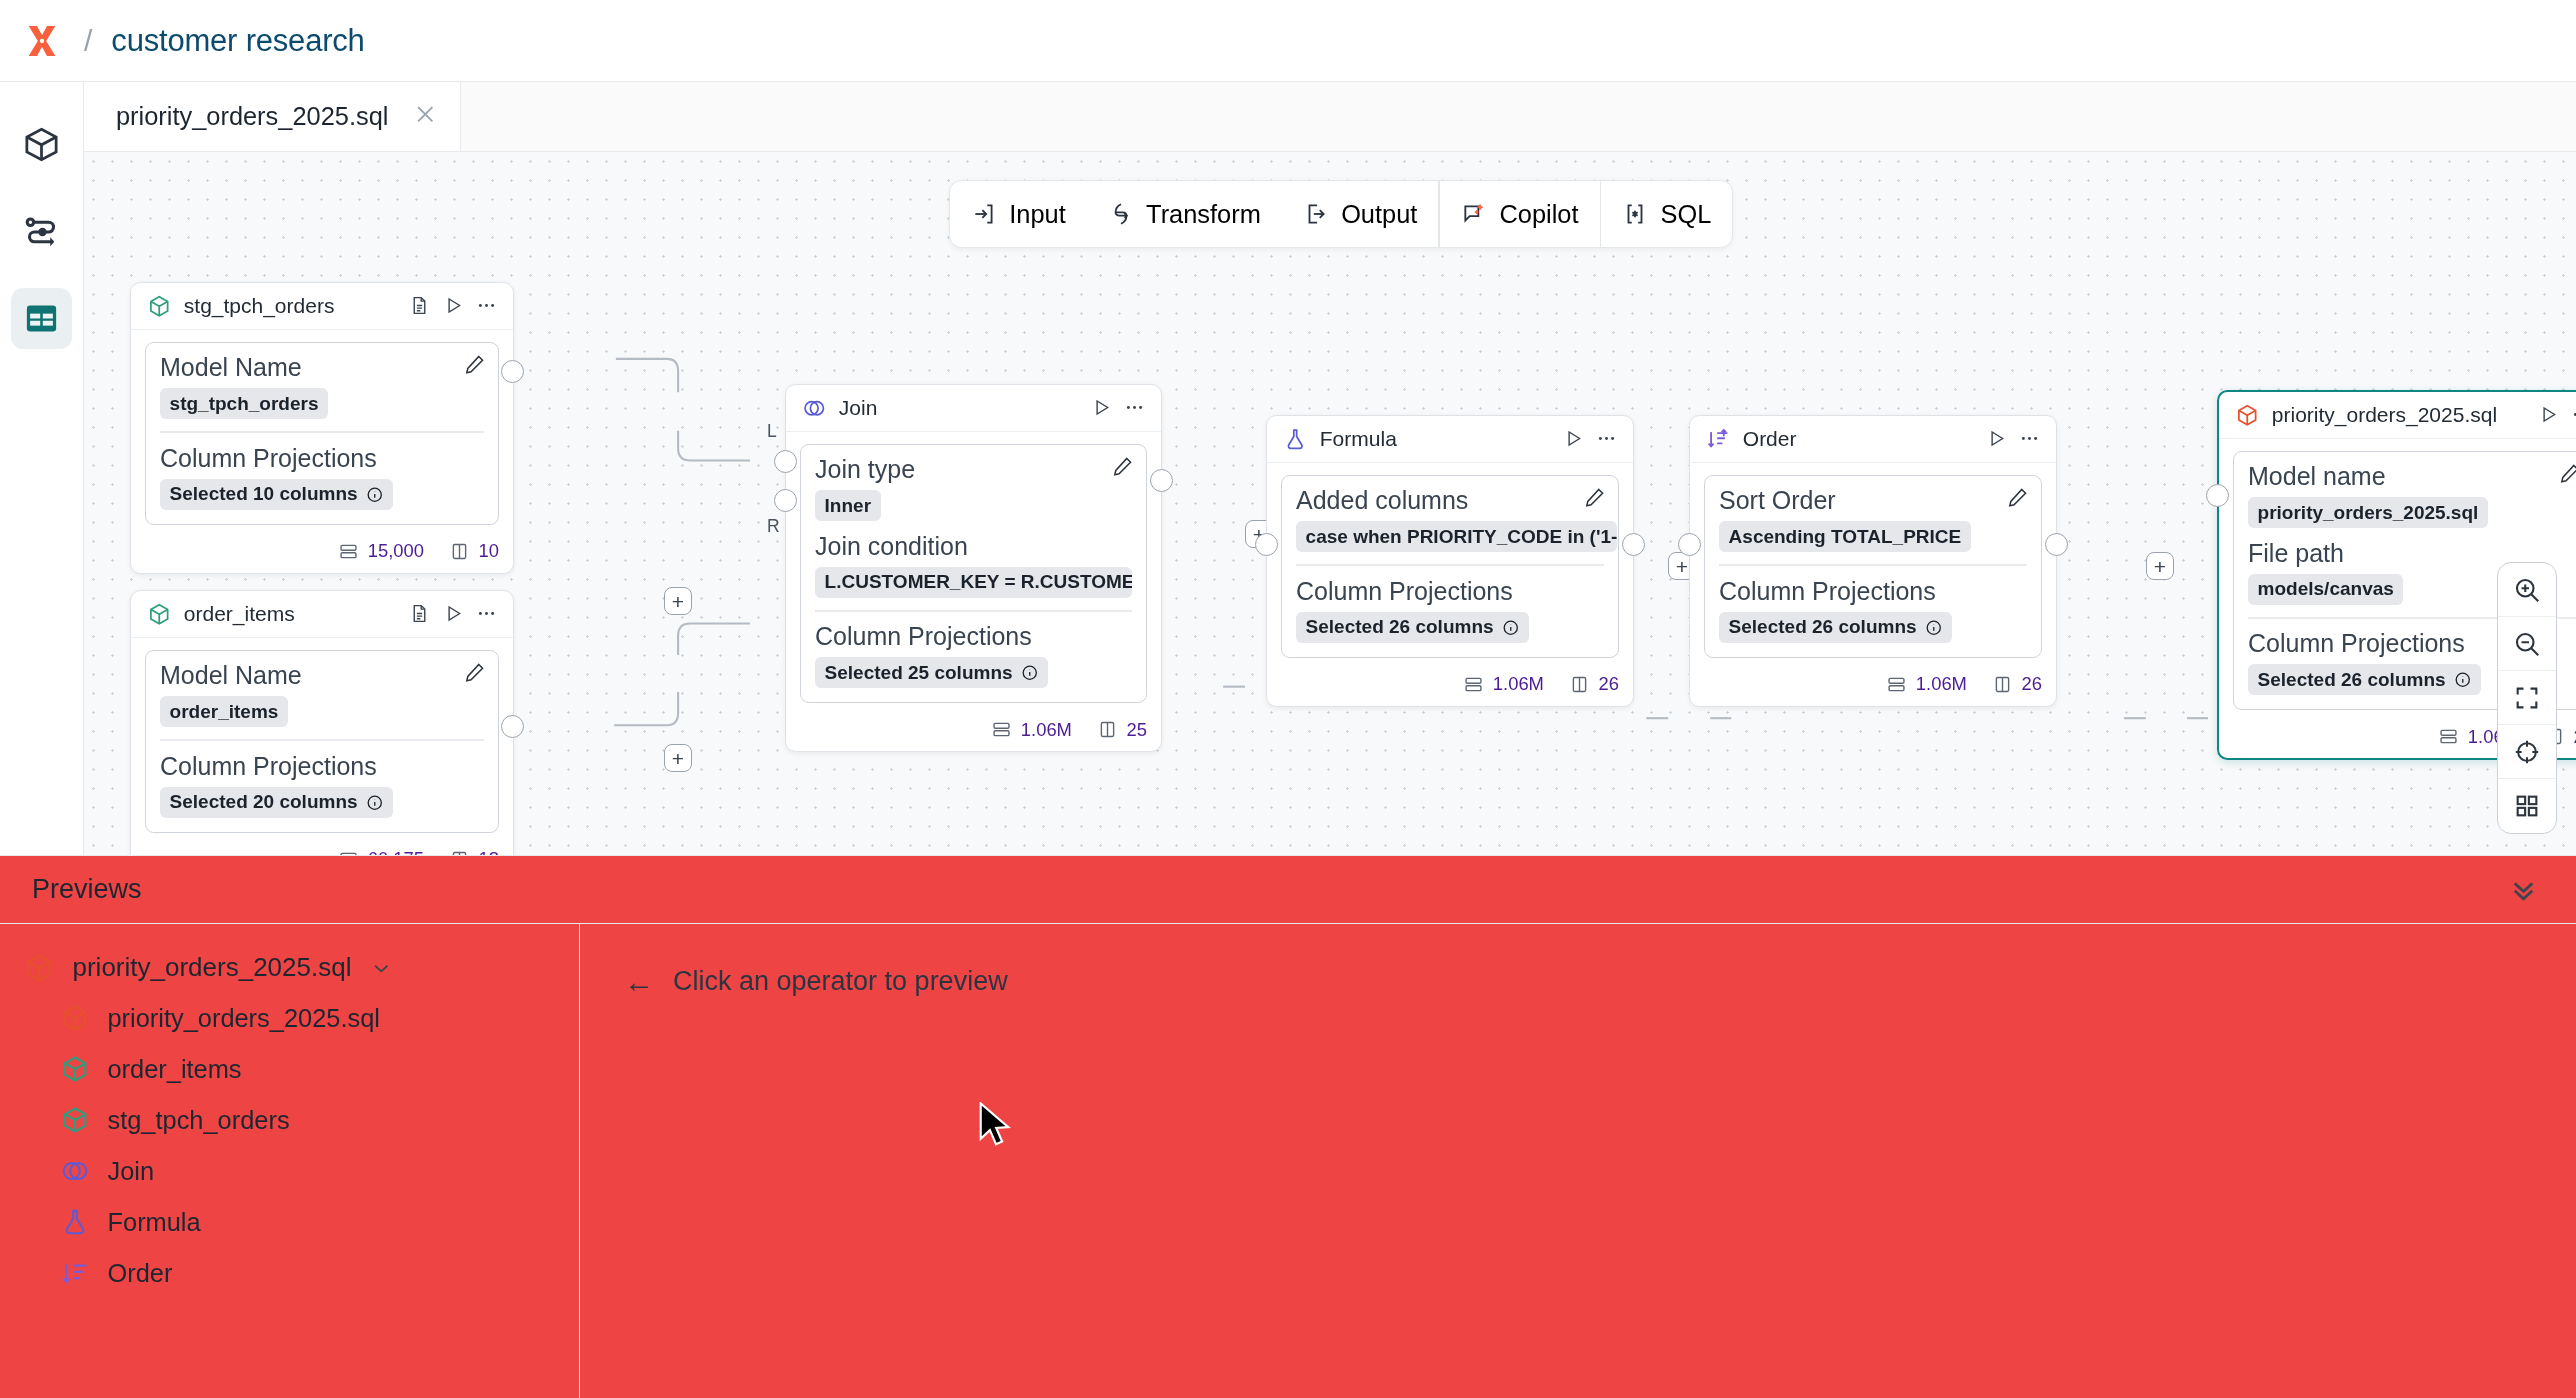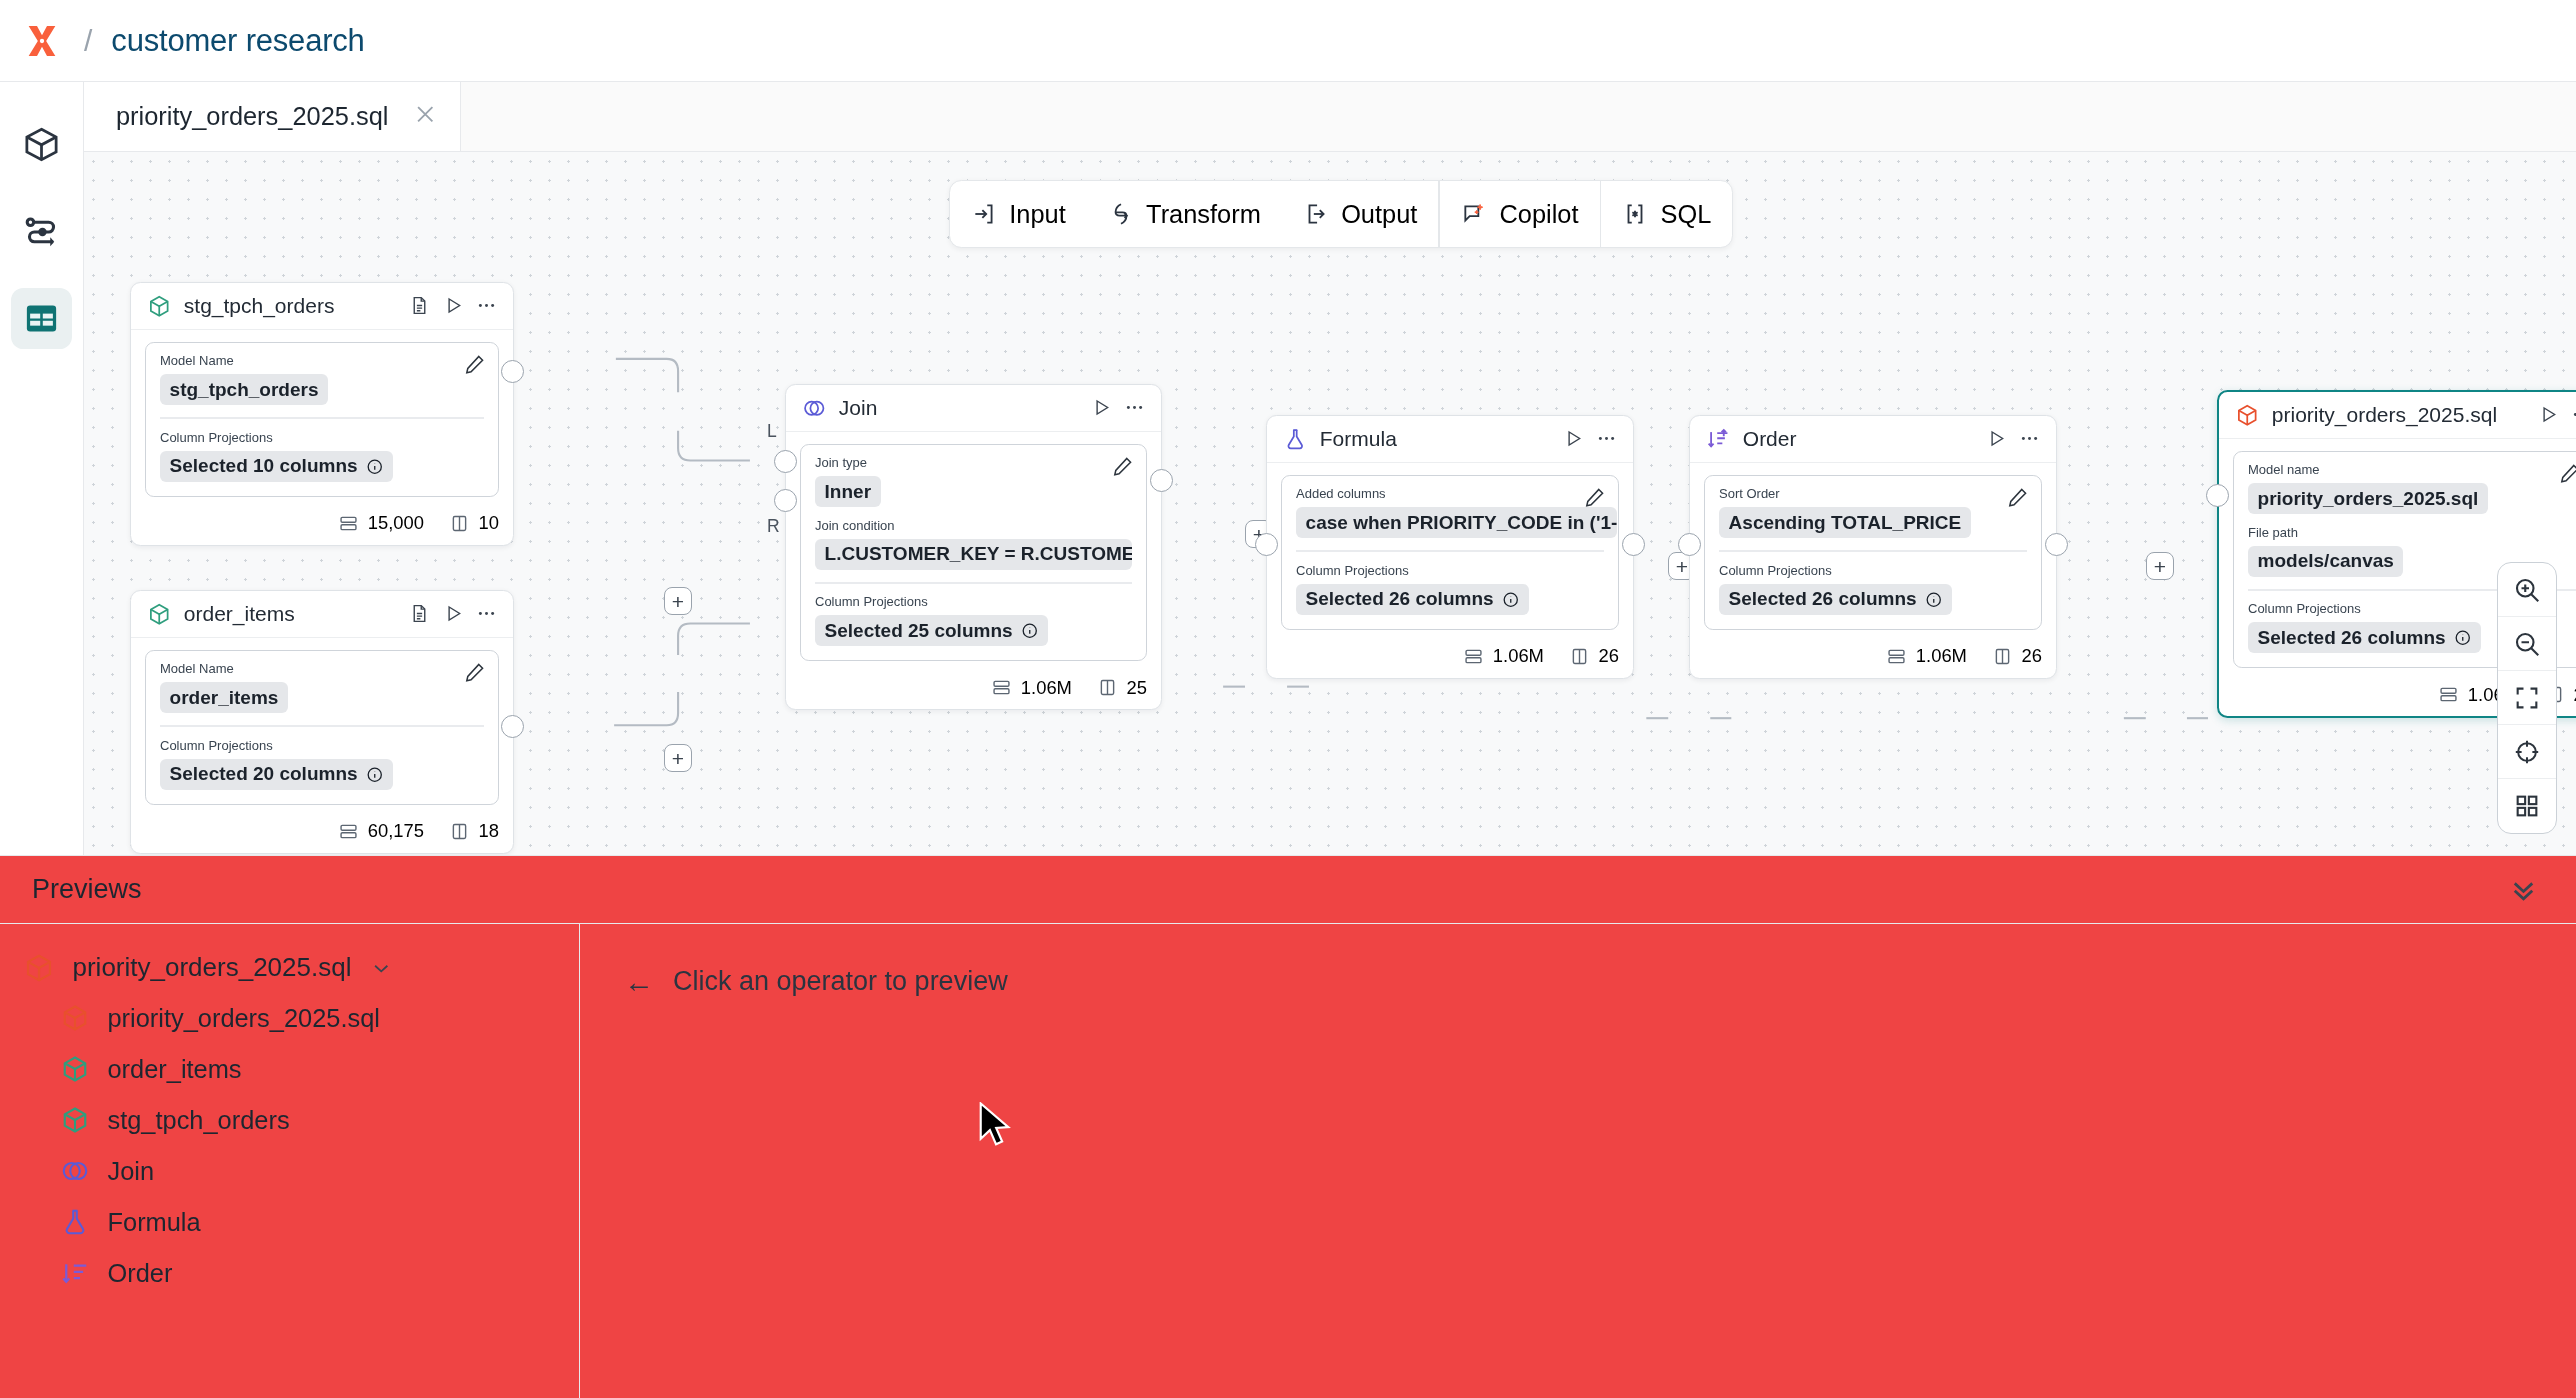--- a/index.html
+++ b/index.html
@@ -107,32 +107,32 @@
     border-bottom: 1.8px solid #eceef0;
   }
   .node-title { font-size: 21px; color: #232b35; white-space: nowrap; }
   .node-head-actions { margin-left: auto; display: flex; align-items: center; gap: 12.3px; }
   .icon-btn { cursor: pointer; display: flex; align-items: center; color: #3b444f; }
   .node-body { padding: 12.3px 14px 7px 14px; }
   .prop-box {
     border: 1.8px solid #cfd4da; border-radius: 8.8px; padding: 10.5px 14px 14px 14px; position: relative;
   }
   .pencil { position: absolute; right: 12.3px; top: 10.5px; cursor: pointer; color: #2c343d; }
-  .prop-label { font-size: 13px; color: #394450; margin-bottom: 6.1px; }
+  .prop-label { font-size: 25px; color: #394450; margin-bottom: 6.1px; }
   .chip {
     display: inline-flex; align-items: center; gap: 8px;
     background: #e5e7ea; border-radius: 6.1px; padding: 4.4px 9.6px;
     font-size: 19px; font-weight: 700; color: #1b222b; max-width: 100%;
     overflow: hidden; white-space: nowrap;
   }
   .prop-div { height: 1.8px; background: #e9ebee; margin: 12.3px 0 10.5px 0; }
   .prop-gap { height: 10.5px; }
   .node-foot {
     display: flex; align-items: center; justify-content: flex-end; gap: 8.8px;
-    padding: 8.8px 14px 10.5px 14px; font-size: 18.4px; color: #000000;
+    padding: 8.8px 14px 10.5px 14px; font-size: 18.4px; color: #4c1d95;
   }
   .foot-num { margin-right: 16px; }
 
   
   .handle {
     position: absolute; width: 23px; height: 23px; border-radius: 50%;
     background: #fff; border: 1.8px solid #9aa3ad; cursor: pointer;
   }
   .plus-btn {
     position: absolute; width: 28px; height: 28px; border-radius: 8px;

